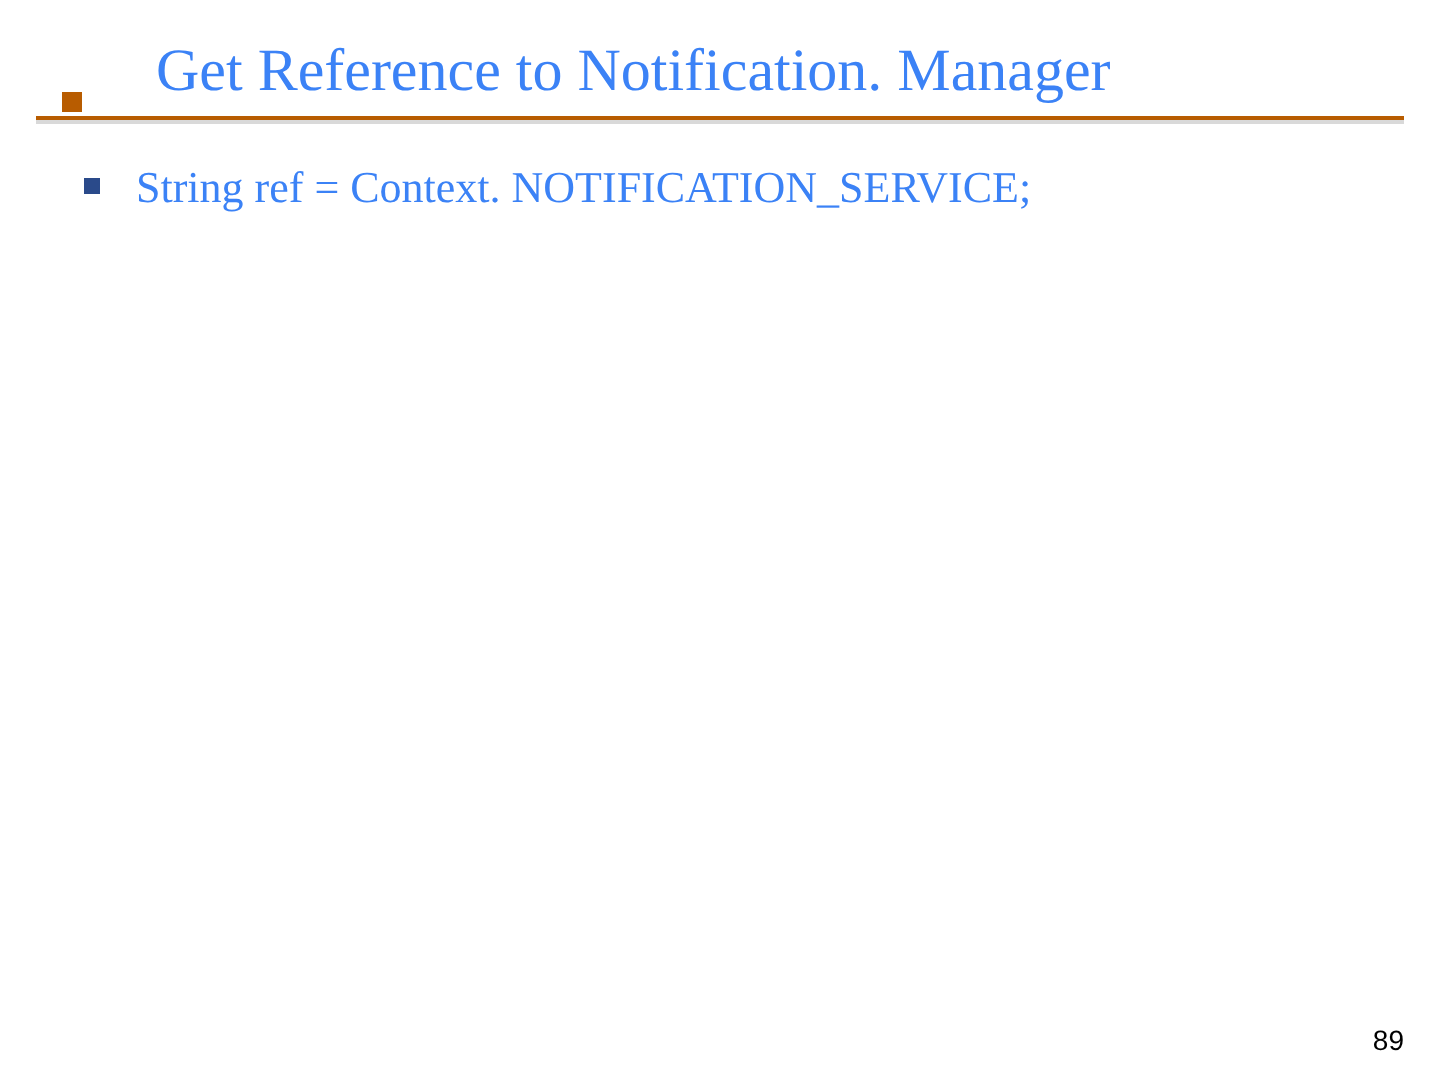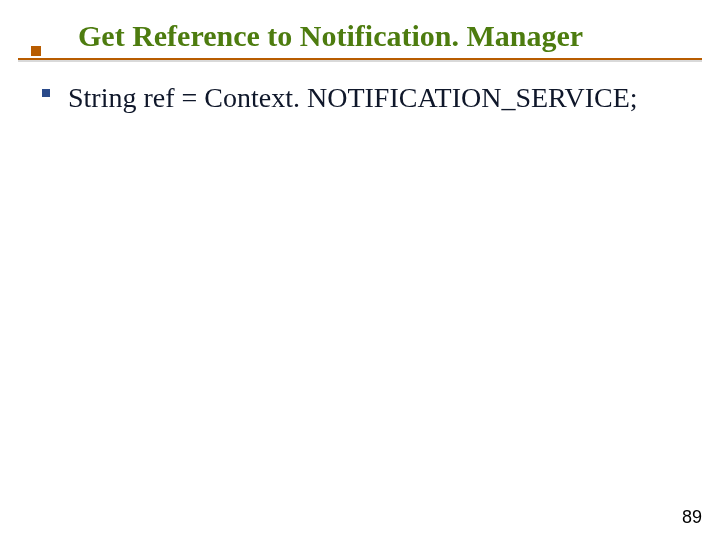--- a/index.html
+++ b/index.html
@@ -21,22 +21,22 @@
   }
   .title-wrap {
     position: absolute;
     left: 78px;
     top: 18px;
     right: 20px;
   }
   .title {
     font-size: 30px;
     line-height: 1.2;
-    font-weight: 700;
-    color: #4d7c0f;
+    font-weight: 400;
+    color: #3b82f6;
   }
   .title-rule {
     position: absolute;
     left: 18px;
     top: 58px;
     width: 684px;
     height: 0;
     border-top: 2px solid #b85c00;
     box-shadow: 0 2px 0 rgba(0,0,0,0.15);
   }
@@ -61,30 +61,30 @@
   }
   .bullet {
     width: 8px;
     height: 8px;
     background: #2a4a8a;
     margin-top: 9px;
     margin-right: 18px;
     flex: 0 0 auto;
   }
   .item-text {
-    font-size: 28px;
+    font-size: 22px;
     line-height: 1.28;
-    color: #0f172a;
+    color: #3b82f6;
   }
   .pageno {
     position: absolute;
     right: 18px;
     bottom: 12px;
     font-family: Arial, Helvetica, sans-serif;
-    font-size: 18px;
+    font-size: 14px;
     color: #000;
   }
 </style>
 </head>
 <body>
 
 <div class="slide">
 
   <div class="title-wrap">
     <div class="title">Get Reference to Notification. Manager</div>

